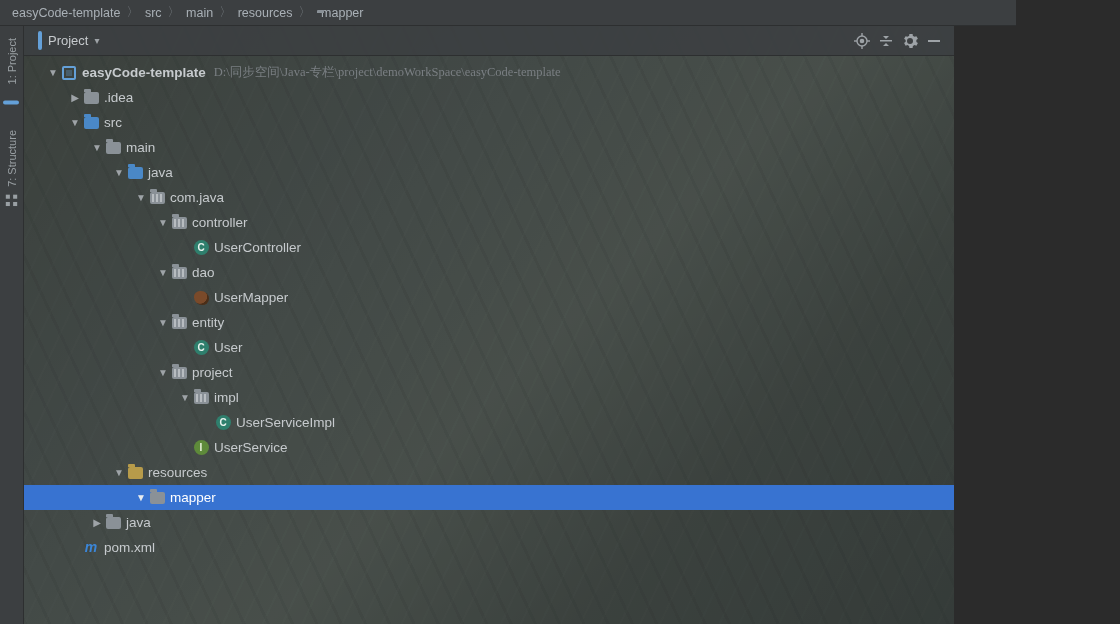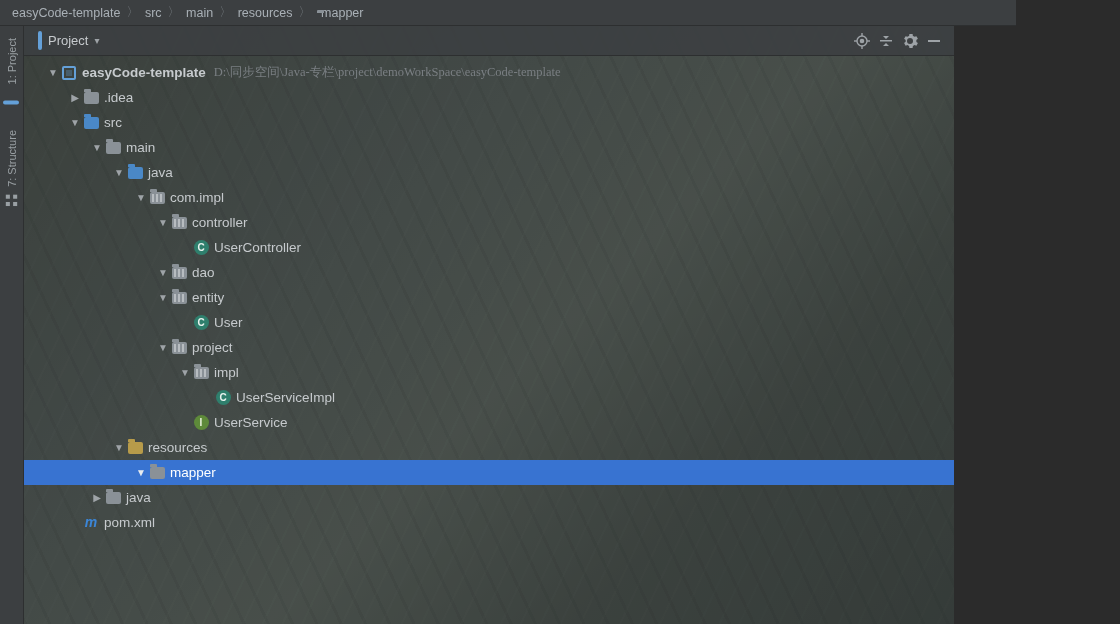--- a/index.html
+++ b/index.html
@@ -174,21 +174,21 @@
               <span class="icon">
                 <span class="i-folder blue"></span>
               </span>
               <span class="label">java</span>
             </div>
             <div class="node" style="padding-left:110px">
               <span class="arrow">▼</span>
               <span class="icon">
                 <span class="i-folder pkg"></span>
               </span>
-              <span class="label">com.impl</span>
+              <span class="label">com.java</span>
             </div>
             <div class="node" style="padding-left:132px">
               <span class="arrow">▼</span>
               <span class="icon">
                 <span class="i-folder pkg"></span>
               </span>
               <span class="label">controller</span>
             </div>
             <div class="node" style="padding-left:154px">
               <span class="arrow"></span>
@@ -196,20 +196,27 @@
                 <span class="i-class">C</span>
               </span>
               <span class="label">UserController</span>
             </div>
             <div class="node" style="padding-left:132px">
               <span class="arrow">▼</span>
               <span class="icon">
                 <span class="i-folder pkg"></span>
               </span>
               <span class="label">dao</span>
+            </div>
+            <div class="node" style="padding-left:154px">
+              <span class="arrow"></span>
+              <span class="icon">
+                <span class="i-bean"></span>
+              </span>
+              <span class="label">UserMapper</span>
             </div>
             <div class="node" style="padding-left:132px">
               <span class="arrow">▼</span>
               <span class="icon">
                 <span class="i-folder pkg"></span>
               </span>
               <span class="label">entity</span>
             </div>
             <div class="node" style="padding-left:154px">
               <span class="arrow"></span>

